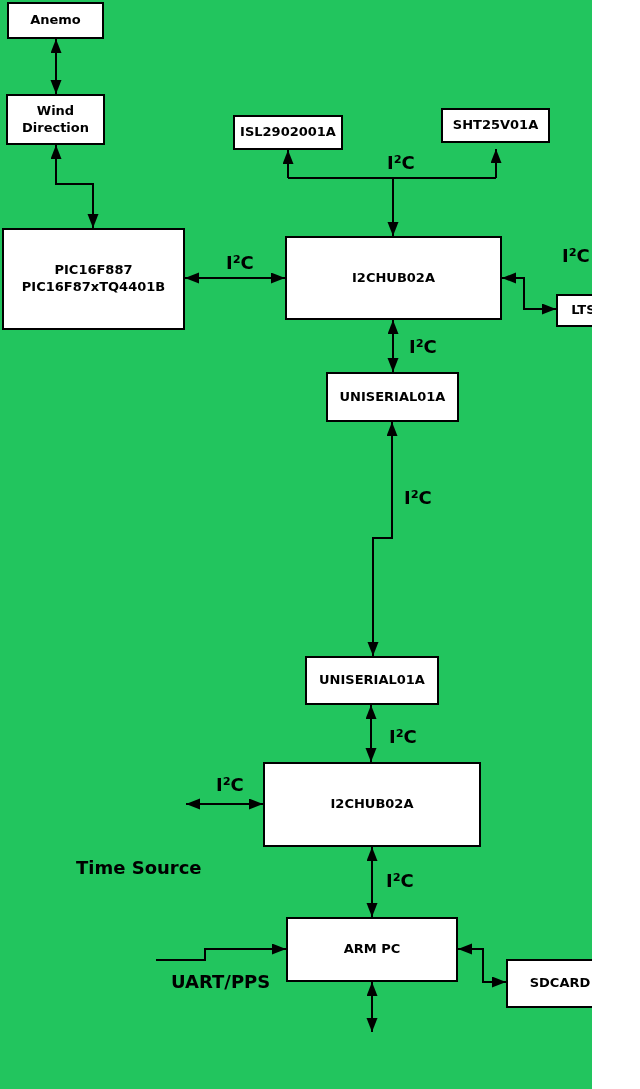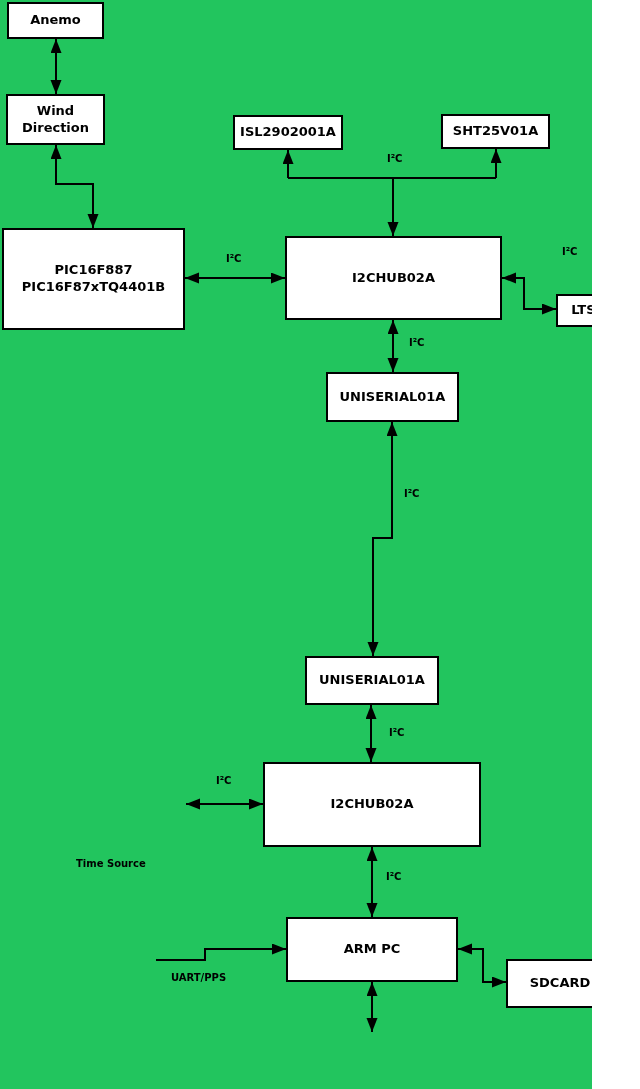--- a/index.html
+++ b/index.html
@@ -22,21 +22,21 @@
     align-items: center;
     justify-content: center;
     text-align: center;
     font-size: 13px;
     line-height: 1.28;
     z-index: 2;
   }
   .node span { white-space: pre-line; }
   .elabel {
     position: absolute;
-    font-size: 10px;
+    font-size: 18px;
     line-height: 1.1;
     white-space: nowrap;
     z-index: 3;
   }
   #wires {
     position: absolute;
     left: 0; top: 0;
     z-index: 1;
   }
   #wires polyline, #wires line {
@@ -88,21 +88,21 @@
 
   <div class="node" style="left:2px;top:228px;width:183px;height:102px">
     <span>PIC16F887
 PIC16F87xTQ4401B</span>
   </div>
 
   <div class="node" style="left:233px;top:115px;width:110px;height:35px">
     <span>ISL2902001A</span>
   </div>
 
-  <div class="node" style="left:441px;top:114px;width:109px;height:35px">
+  <div class="node" style="left:441px;top:108px;width:109px;height:35px">
     <span>SHT25V01A</span>
   </div>
 
   <div class="node" style="left:285px;top:236px;width:217px;height:84px">
     <span>I2CHUB02A</span>
   </div>
 
   <div class="node" style="left:556px;top:294px;width:83px;height:33px">
     <span>LTS01A</span>
   </div>

